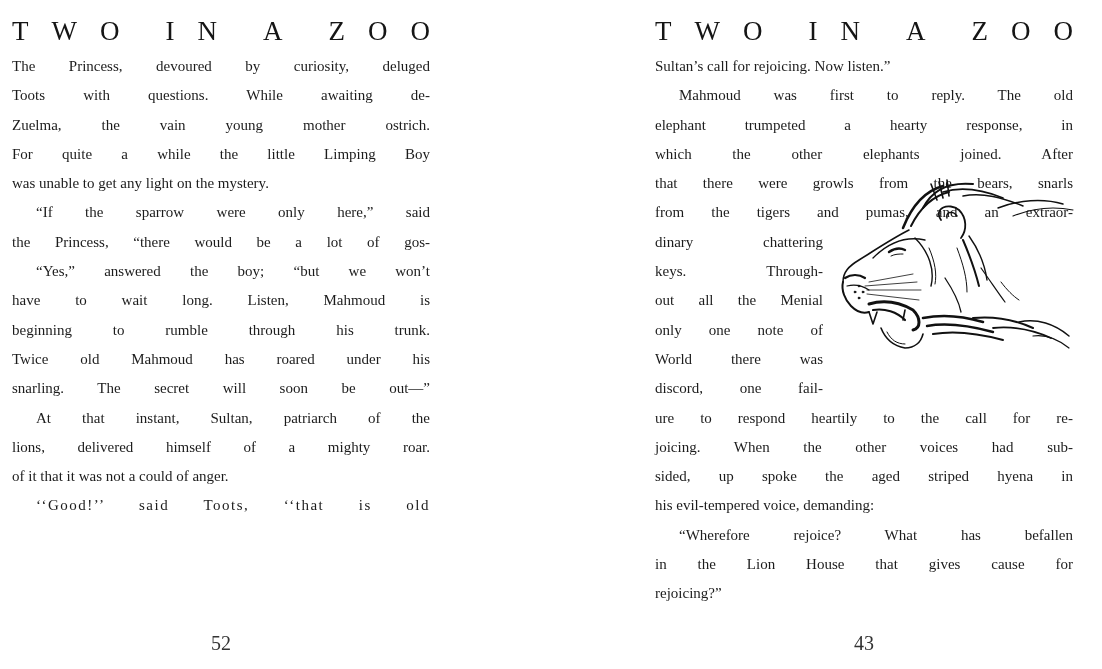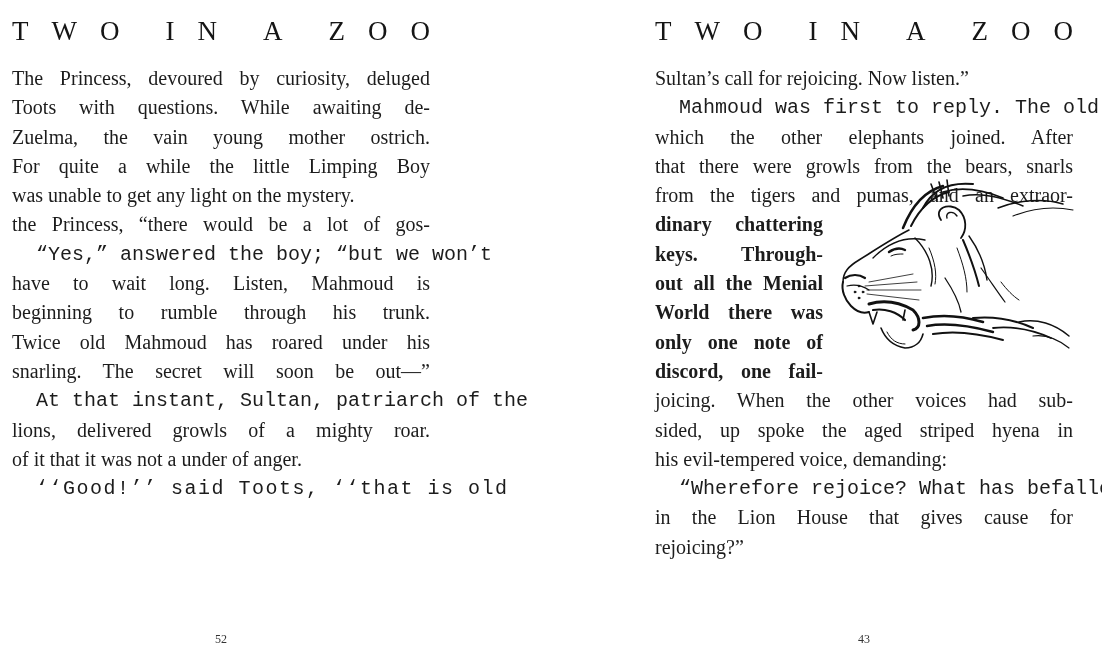--- a/index.html
+++ b/index.html
@@ -16,33 +16,33 @@
     .page-left { left: 12px; width: 418px; }
     .page-right { left: 655px; width: 418px; }
     .running-head {
       position: absolute; top: 16px; left: 0; width: 100%;
       display: flex; justify-content: space-between;
       font-size: 27px; letter-spacing: 0; line-height: 30px;
       color: #151515;
     }
     .running-head span { display: inline-block; }
     .body-text {
-      position: absolute; top: 64px; left: 0; width: 100%;
-      font-size: 20px; line-height: 29.3px;
+      position: absolute; top: 52px; left: 0; width: 100%;
+      font-size: 15px; line-height: 29.3px;
     }
     .line {
       display: block; height: 29.3px; white-space: nowrap;
       text-align: justify; text-align-last: justify;
     }
     .line.last { text-align-last: left; }
-    .line.indent { padding-left: 24px; font-family: Liberation Mono, monospace; }
-    .line.narrow { width: 168px; font-weight: bold; }
+    .line.indent { padding-left: 24px; }
+    .line.narrow { width: 168px; }
     .folio {
       position: absolute; top: 632px; left: 0; width: 100%;
-      text-align: center; font-size: 12px; color: #333;
+      text-align: center; font-size: 20px; color: #333;
     }
     .illustration {
       position: absolute; left: 178px; top: 178px; width: 245px; height: 175px;
     }
   </style>
 </head>
 <body>
 
 <div class="page page-left">
   <div class="running-head">
@@ -59,29 +59,30 @@
     <span>O</span>
     <span>O</span>
   </div>
 
   <div class="body-text">
     <span class="line">The Princess, devoured by curiosity, deluged</span>
     <span class="line">Toots with questions.  While awaiting de-</span>
     <span class="line">Zuelma, the vain young mother ostrich.</span>
     <span class="line">For quite a while the little Limping Boy</span>
     <span class="line last">was unable to get any light on the mystery.</span>
+    <span class="line indent">“If the sparrow were only here,” said</span>
     <span class="line">the Princess, “there would be a lot of gos-</span>
     <span class="line indent">“Yes,” answered the boy; “but we won’t</span>
     <span class="line">have to wait long.  Listen, Mahmoud is</span>
     <span class="line">beginning to rumble through his trunk.</span>
     <span class="line">Twice old Mahmoud has roared under his</span>
     <span class="line">snarling.  The secret will soon be out—”</span>
     <span class="line indent">At that instant, Sultan, patriarch of the</span>
-    <span class="line">lions, delivered growls of a mighty roar.</span>
-    <span class="line last">of it that it was not a under of anger.</span>
+    <span class="line">lions, delivered himself of a mighty roar.</span>
+    <span class="line last">of it that it was not a could of anger.</span>
     <span class="line indent" style="letter-spacing:1.5px;">‘‘Good!’’ said Toots, ‘‘that is old</span>
   </div>
 
   <div class="folio">52</div>
 </div>
 
 <div class="page page-right">
   <div class="running-head">
     <span>T</span>
     <span>W</span>
@@ -93,29 +94,31 @@
     <span>A</span>
     <span></span>
     <span>Z</span>
     <span>O</span>
     <span>O</span>
   </div>
 
   <div class="body-text">
     <span class="line last">Sultan’s call for rejoicing.  Now listen.”</span>
     <span class="line indent">Mahmoud was first to reply.  The old</span>
+    <span class="line">elephant trumpeted a hearty response, in</span>
     <span class="line">which the other elephants joined.  After</span>
     <span class="line">that there were growls from the bears, snarls</span>
     <span class="line">from the tigers and pumas, and an extraor-</span>
     <span class="line narrow">dinary chattering</span>
     <span class="line narrow">keys. Through-</span>
     <span class="line narrow">out all the Menial</span>
+    <span class="line narrow">only one note of</span>
     <span class="line narrow">World there was</span>
-    <span class="line narrow">only one note of</span>
     <span class="line narrow">discord, one fail-</span>
+    <span class="line">ure to respond heartily to the call for re-</span>
     <span class="line">joicing.  When the other voices had sub-</span>
     <span class="line">sided, up spoke the aged striped hyena in</span>
     <span class="line last">his evil-tempered voice, demanding:</span>
     <span class="line indent">“Wherefore rejoice?  What has befallen</span>
     <span class="line">in the Lion House that gives cause for</span>
     <span class="line last">rejoicing?”</span>
   </div>
 
   <svg class="illustration" viewBox="0 0 245 175" fill="none" stroke="#111" stroke-linecap="round" stroke-linejoin="round">
 

